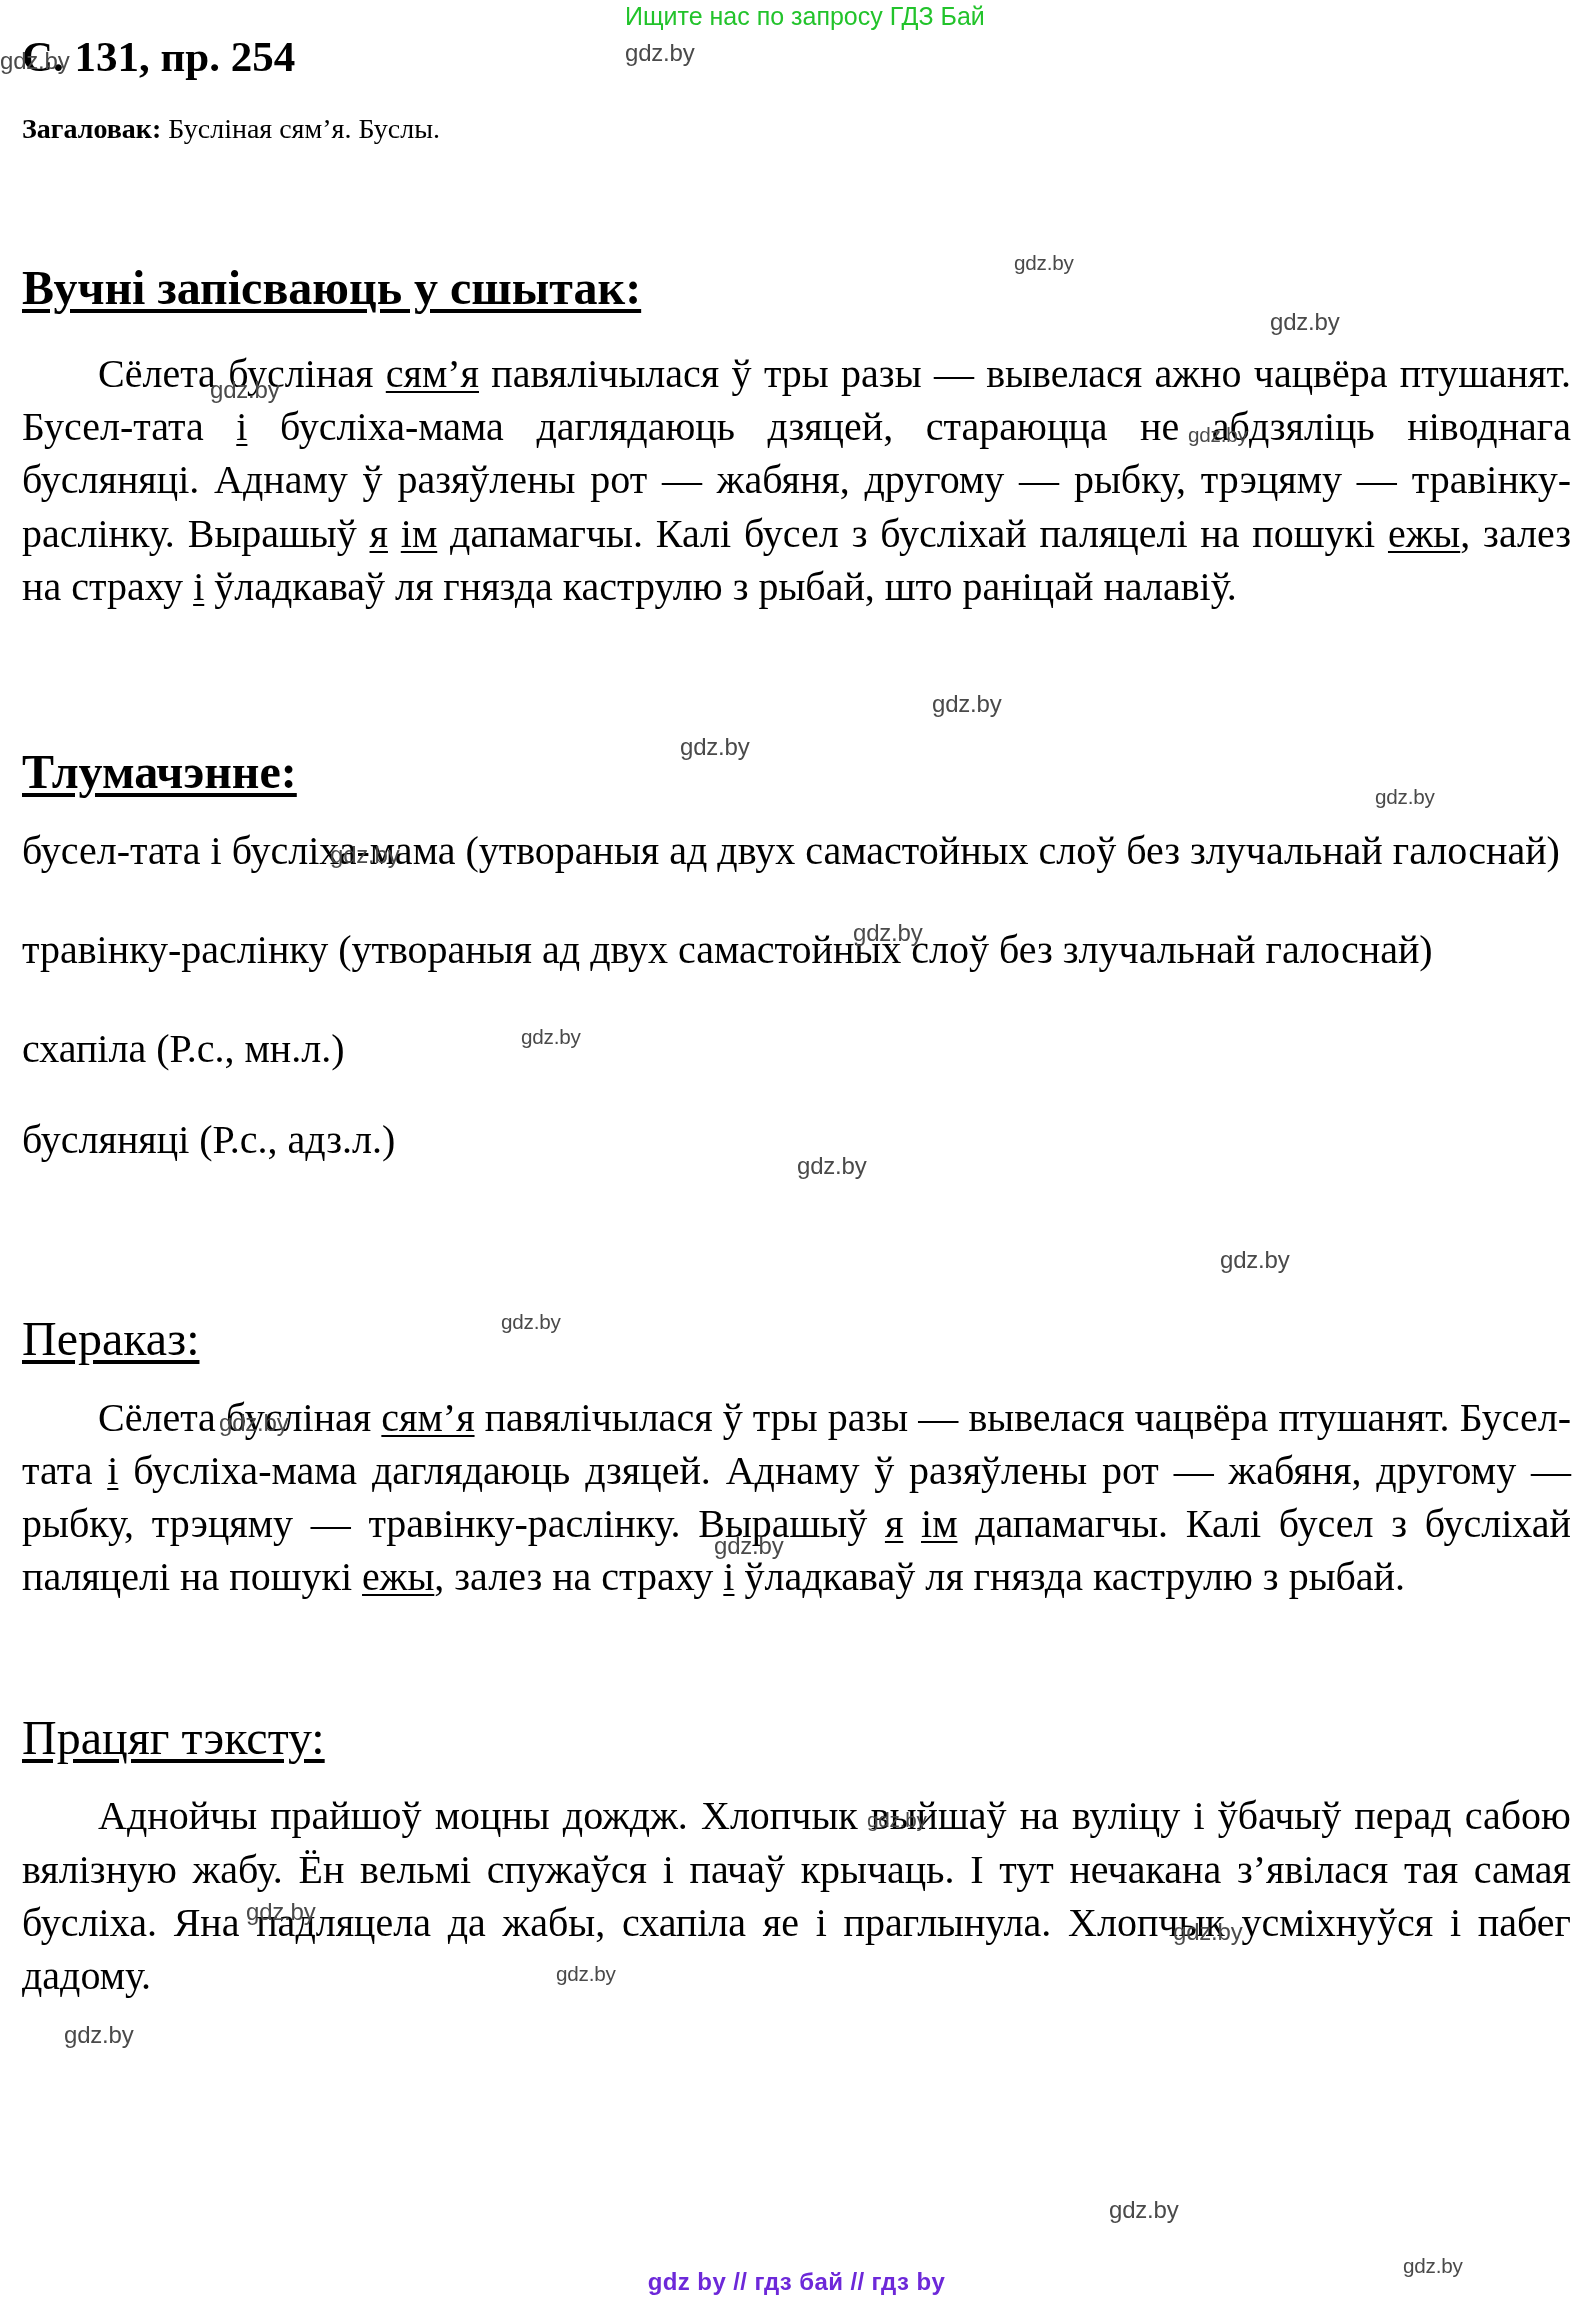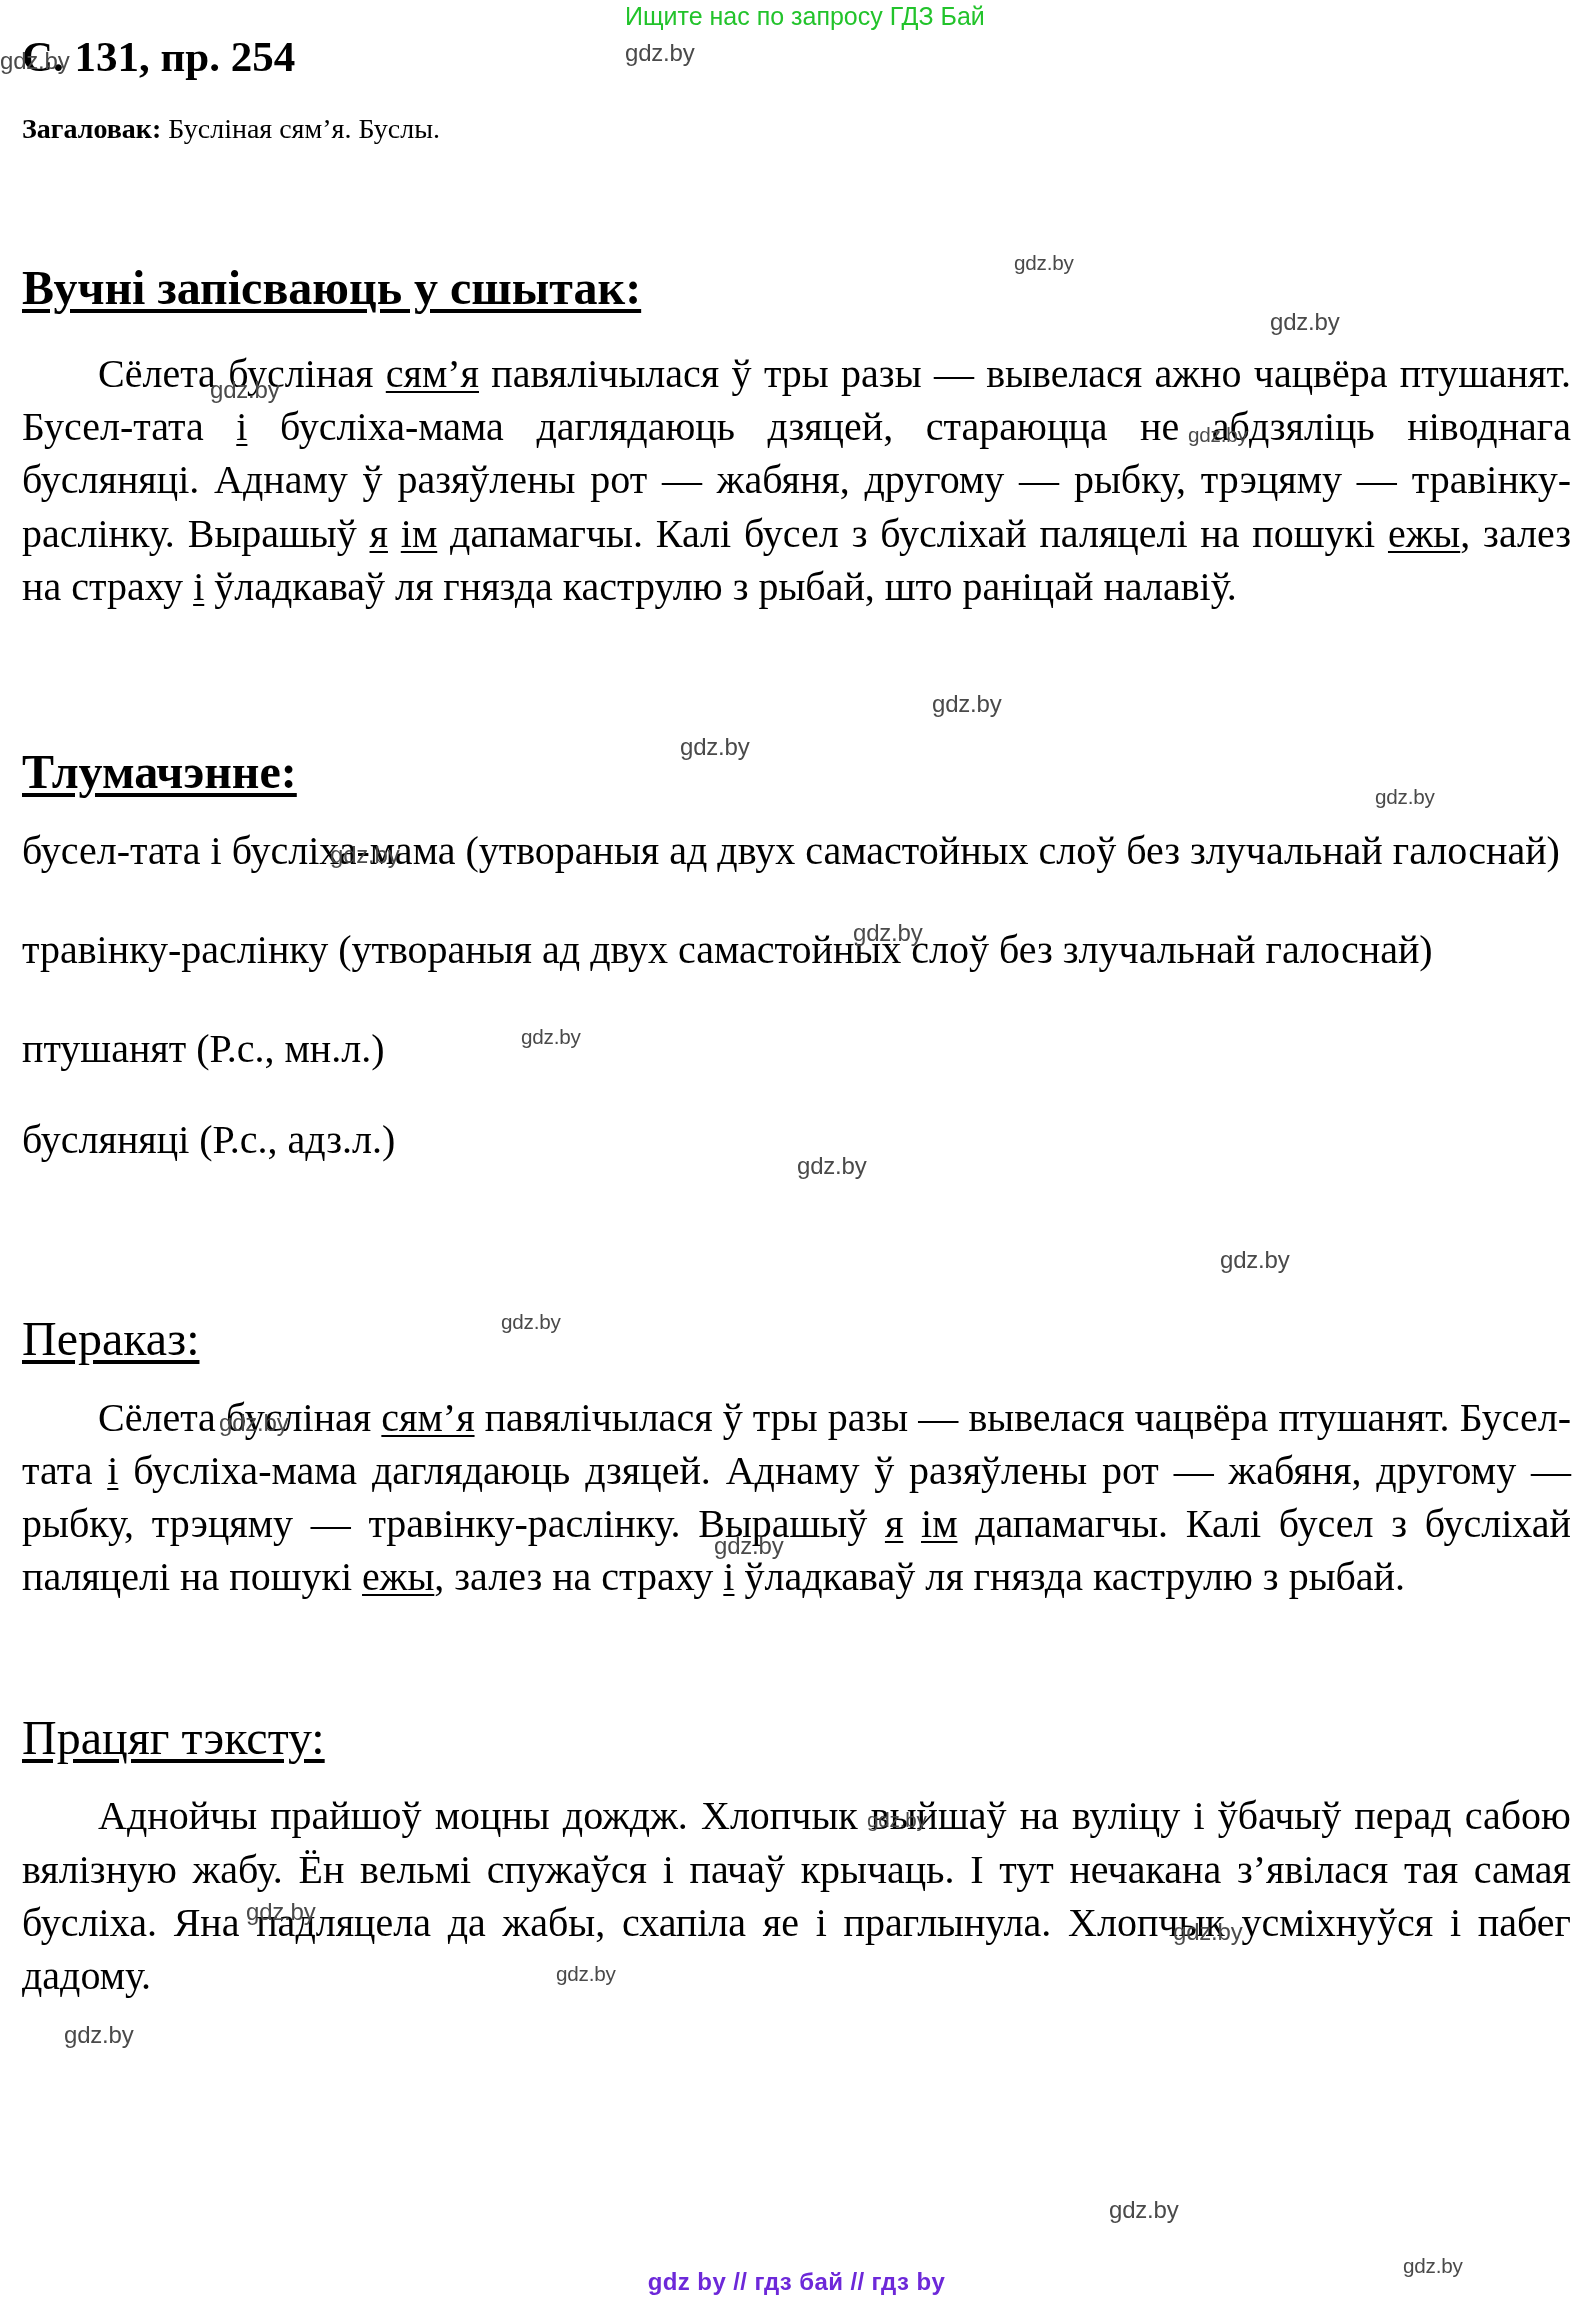--- a/index.html
+++ b/index.html
@@ -171,21 +171,21 @@
 
     <div class="h-block-1">
       <div class="sec-heading">Вучні запісваюць у сшытак:</div>
       <p class="body indent gap-a">Сёлета бусліная <u class="mark">сям’я</u> павялічылася ў тры разы — вывелася ажно чацвёра птушанят. Бусел-тата <u class="mark">і</u> бусліха-мама даглядаюць дзяцей, стараюцца не абдзяліць ніводнага бусляняці. Аднаму ў разяўлены рот — жабяня, другому — рыбку, трэцяму — травінку-раслінку. Вырашыў <u class="mark">я</u> <u class="mark">ім</u> дапамагчы. Калі бусел з бусліхай паляцелі на пошукі <u class="mark">ежы</u>, залез на страху <u class="mark">і</u> ўладкаваў ля гнязда каструлю з рыбай, што раніцай налавіў.</p>
     </div>
 
     <div class="h-block-2">
       <div class="sec-heading">Тлумачэнне:</div>
       <p class="body gap-c">бусел-тата і бусліха-мама (утвораныя ад двух самастойных слоў без злучальнай галоснай)</p>
       <p class="body gap-d">травінку-раслінку (утвораныя ад двух самастойных слоў без злучальнай галоснай)</p>
-      <p class="body gap-d noj">птушанят (Р.с., мн.л.)</p>
+      <p class="body gap-d noj">схапіла (Р.с., мн.л.)</p>
       <p class="body gap-e noj">бусляняці (Р.с., адз.л.)</p>
     </div>
 
     <div class="h-block-3">
       <div class="sec-heading plain">Пераказ:</div>
       <p class="body indent gap-c">Сёлета бусліная <u class="mark">сям’я</u> павялічылася ў тры разы — вывелася чацвёра птушанят. Бусел-тата <u class="mark">і</u> бусліха-мама даглядаюць дзяцей. Аднаму ў разяўлены рот — жабяня, другому — рыбку, трэцяму — травінку-раслінку. Вырашыў <u class="mark">я</u> <u class="mark">ім</u> дапамагчы. Калі бусел з бусліхай паляцелі на пошукі <u class="mark">ежы</u>, залез на страху <u class="mark">і</u> ўладкаваў ля гнязда каструлю з рыбай.</p>
     </div>
 
     <div class="h-block-4">
       <div class="sec-heading plain">Працяг тэксту:</div>

